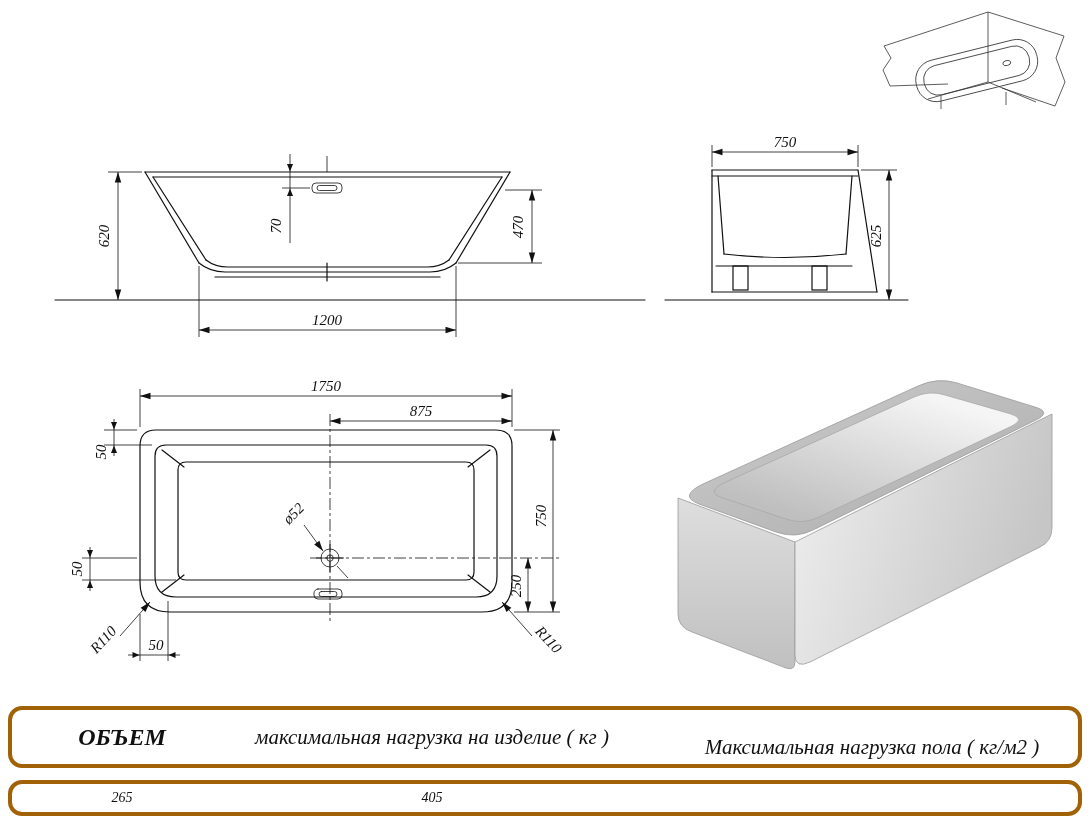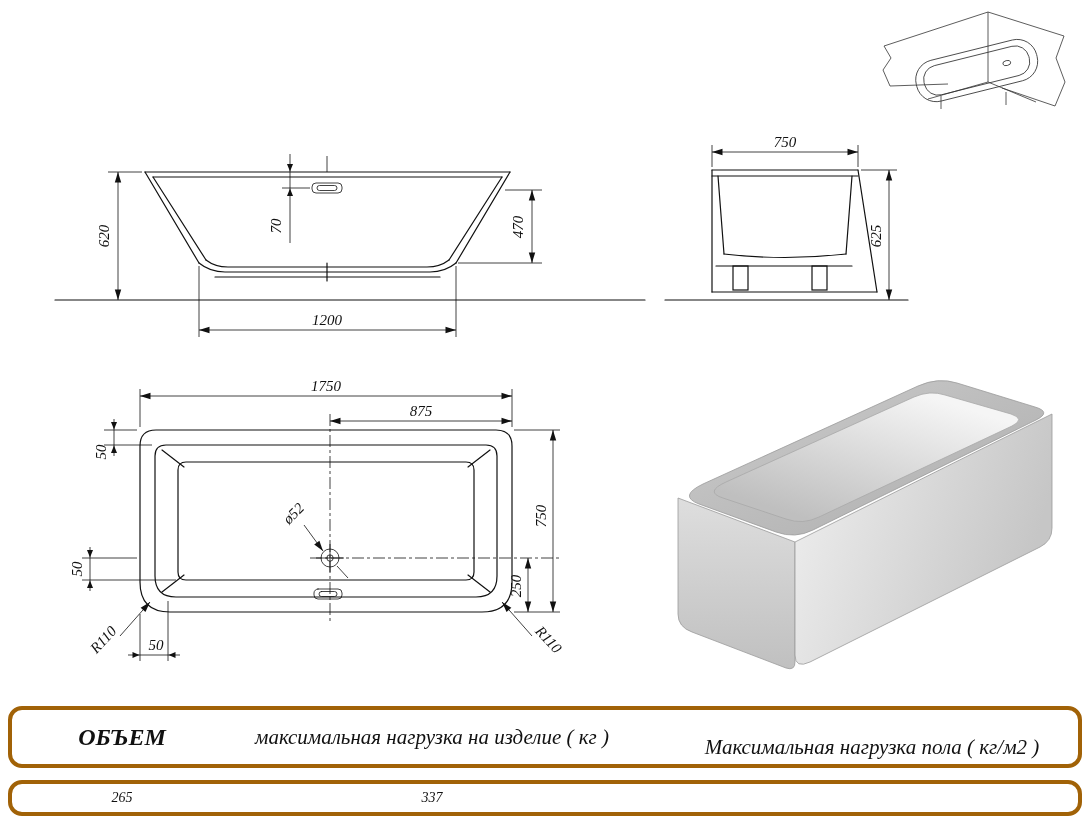--- a/index.html
+++ b/index.html
@@ -252,16 +252,16 @@
 </svg>
 
 <div class="spec-row spec-header">
   <div class="cell c1">ОБЪЕМ</div>
   <div class="cell c2">максимальная нагрузка на изделие ( кг )</div>
   <div class="cell c3">Максимальная нагрузка пола ( кг/м2 )</div>
 </div>
 
 <div class="spec-row spec-values">
   <div class="cell c1">265</div>
-  <div class="cell c2">337</div>
+  <div class="cell c2">405</div>
 </div>
 
 </div>
 
 </body></html>

